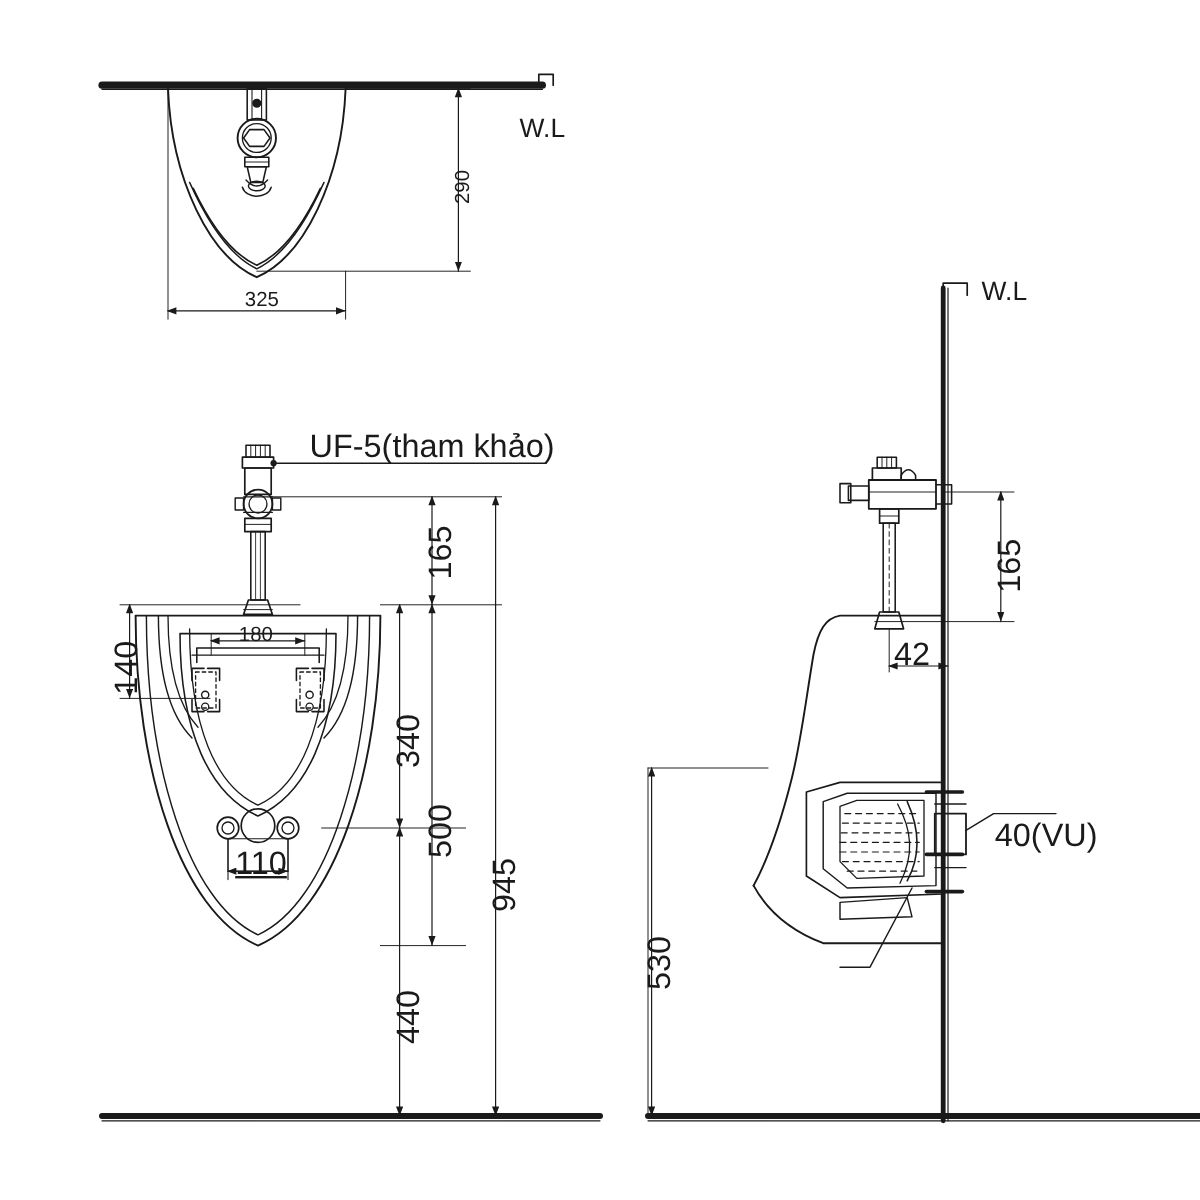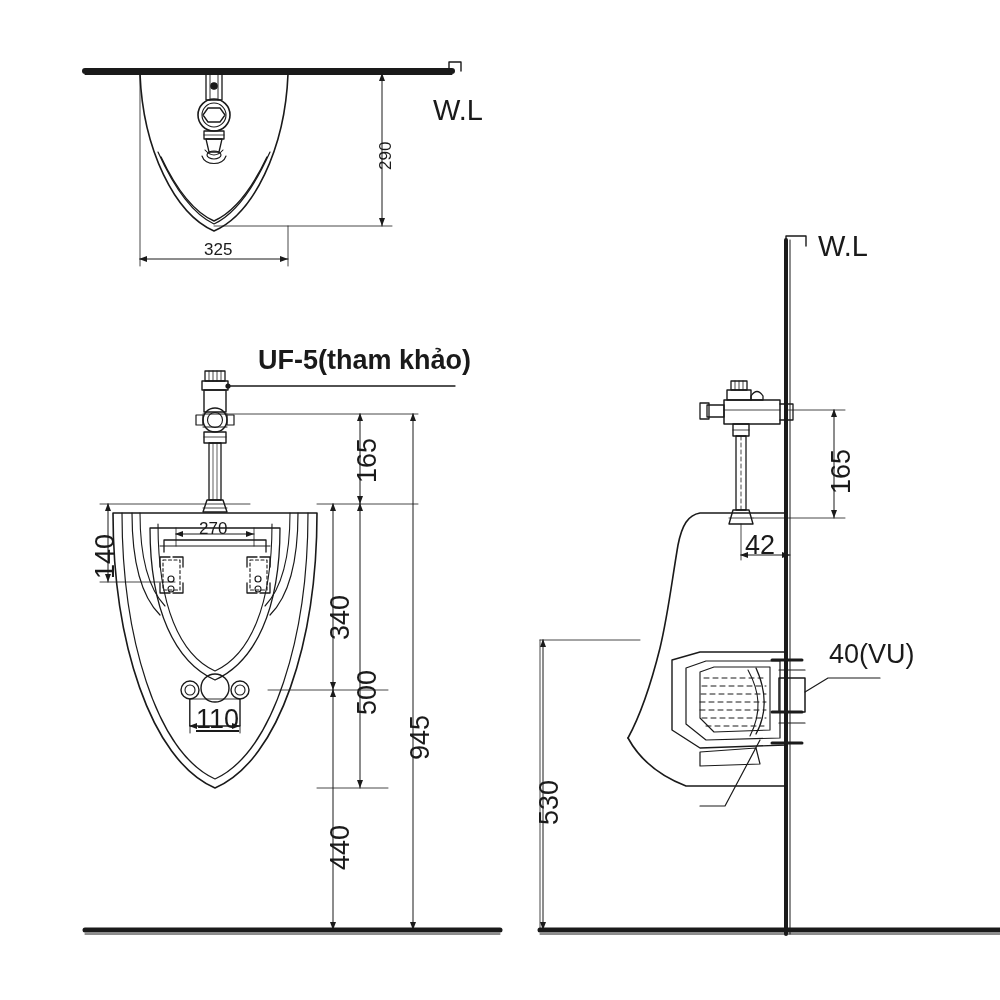--- a/index.html
+++ b/index.html
@@ -3,21 +3,21 @@
 <meta charset="utf-8">
 <style>
   html,body{margin:0;padding:0;background:#ffffff;}
   body{width:1000px;height:1000px;font-family:"Liberation Sans",sans-serif;overflow:hidden;}
   #sheet{position:relative;width:1000px;height:1000px;background:#fff;}
   svg{display:block;position:absolute;top:0;left:0;}
   .lbl{position:absolute;color:#1a1a1a;font-family:"Liberation Sans",sans-serif;white-space:nowrap;}
   .dim{font-size:27px;font-weight:400;letter-spacing:0px;}
   .dimsm{font-size:17px;font-weight:400;}
   .part{font-size:27px;font-weight:400;}
-  .wl{font-size:29px;font-weight:400;}
+  .wl{font-size:22px;font-weight:400;}
   .vert{transform-origin:0 0;}
 </style>
 </head>
 <body>
 
 <div id="sheet">
 
   <svg width="1000" height="1000" viewBox="0 0 1000 1000">
     <defs>
       <marker id="ar" markerWidth="9" markerHeight="9" refX="8" refY="3" orient="auto">
@@ -249,42 +249,42 @@
 
         <path d="M760,740 L725,806 L700,806" stroke-width="1.2"></path>
       </g>
     </g>
   </svg>
 
   <div class="lbl dimsm" style="left:204px;top:240px;">325</div>
   <div class="lbl dimsm vert" style="left:376px;top:170px;transform:rotate(-90deg);">290</div>
   <div class="lbl wl" style="left:433px;top:94px;">W.L</div>
 
-  <div class="lbl part" style="left:258px;top:345px;font-weight:bold;">UF-5(tham khảo)</div>
+  <div class="lbl part" style="left:258px;top:357px;">UF-5(tham khảo)</div>
 
   <div class="lbl dim vert" style="left:352px;top:483px;transform:rotate(-90deg);">165</div>
 
   <div class="lbl dim vert" style="left:90px;top:579px;transform:rotate(-90deg);">140</div>
 
-  <div class="lbl dimsm" style="left:199px;top:519px;">270</div>
+  <div class="lbl dimsm" style="left:199px;top:519px;">180</div>
 
   <div class="lbl dim vert" style="left:325px;top:640px;transform:rotate(-90deg);">340</div>
 
   <div class="lbl dim vert" style="left:352px;top:715px;transform:rotate(-90deg);">500</div>
 
   <div class="lbl dim vert" style="left:405px;top:760px;transform:rotate(-90deg);">945</div>
 
   <div class="lbl dim" style="left:196px;top:704px;text-decoration:underline;">110</div>
 
   <div class="lbl dim vert" style="left:325px;top:870px;transform:rotate(-90deg);">440</div>
 
   <div class="lbl wl" style="left:818px;top:230px;">W.L</div>
 
   <div class="lbl dim vert" style="left:826px;top:494px;transform:rotate(-90deg);">165</div>
 
   <div class="lbl dim" style="left:745px;top:530px;">42</div>
 
   <div class="lbl dim vert" style="left:534px;top:825px;transform:rotate(-90deg);">530</div>
 
-  <div class="lbl part" style="left:829px;top:639px;">40(VU)</div>
+  <div class="lbl part" style="left:829px;top:681px;">40(VU)</div>
 
 
 </div>
 
 </body></html>

